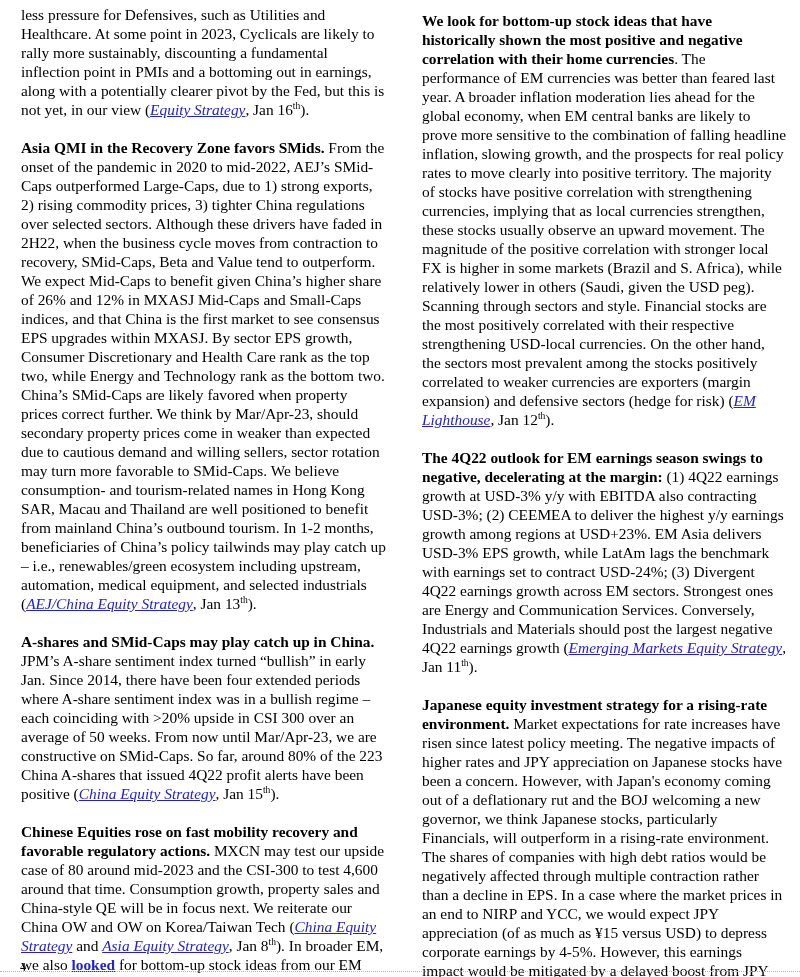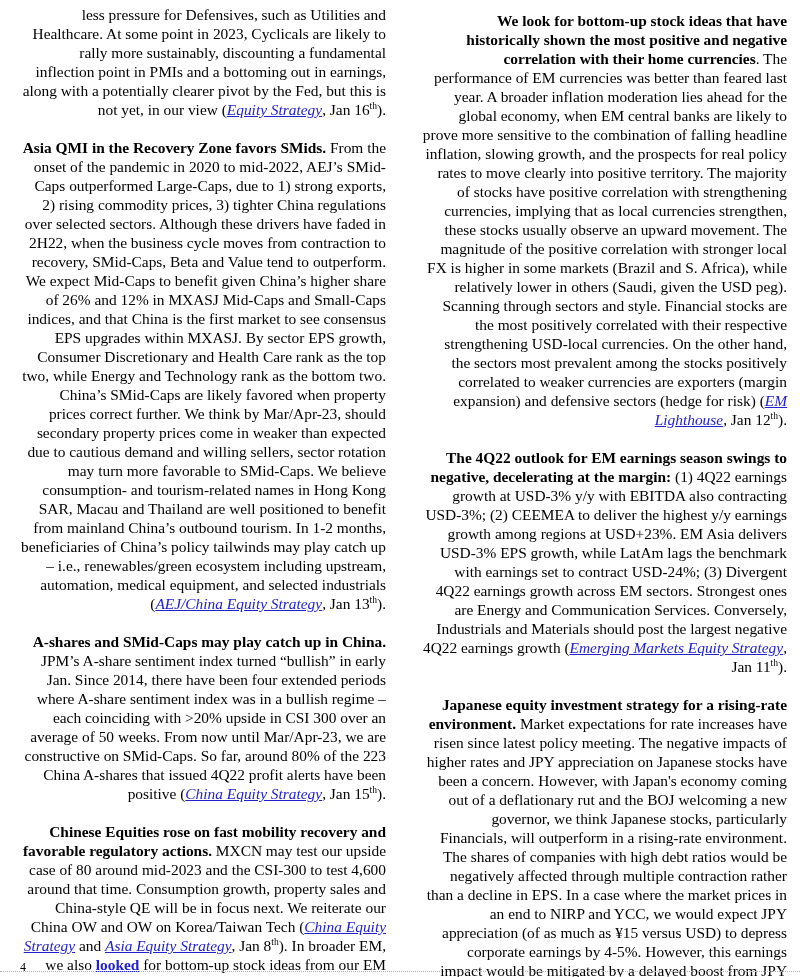--- a/index.html
+++ b/index.html
@@ -15,21 +15,21 @@
     color: #000000;
   }
   .columns {
     display: flex;
     padding: 5px 14px 0 21px;
     gap: 36px;
     align-items: flex-start;
   }
   .col { width: 365px; flex: 0 0 365px; }
   .col.right { padding-top: 6px; }
-  .para { margin: 0 0 19px 0; text-align: right; }
+  .para { margin: 0 0 19px 0; text-align: left; }
   .b { font-weight: bold; font-family: Liberation Serif, serif; }
   a.lnk { text-decoration: underline; font-style: italic; cursor: pointer; }
   a.lnk.plain { font-style: normal; font-weight: bold; }
   sup { font-size: 0.62em; line-height: 0; vertical-align: super; }
   .footer-number {
     position: absolute;
     left: 20px;
     top: 960px;
     font-size: 12px;
     line-height: 14px;

